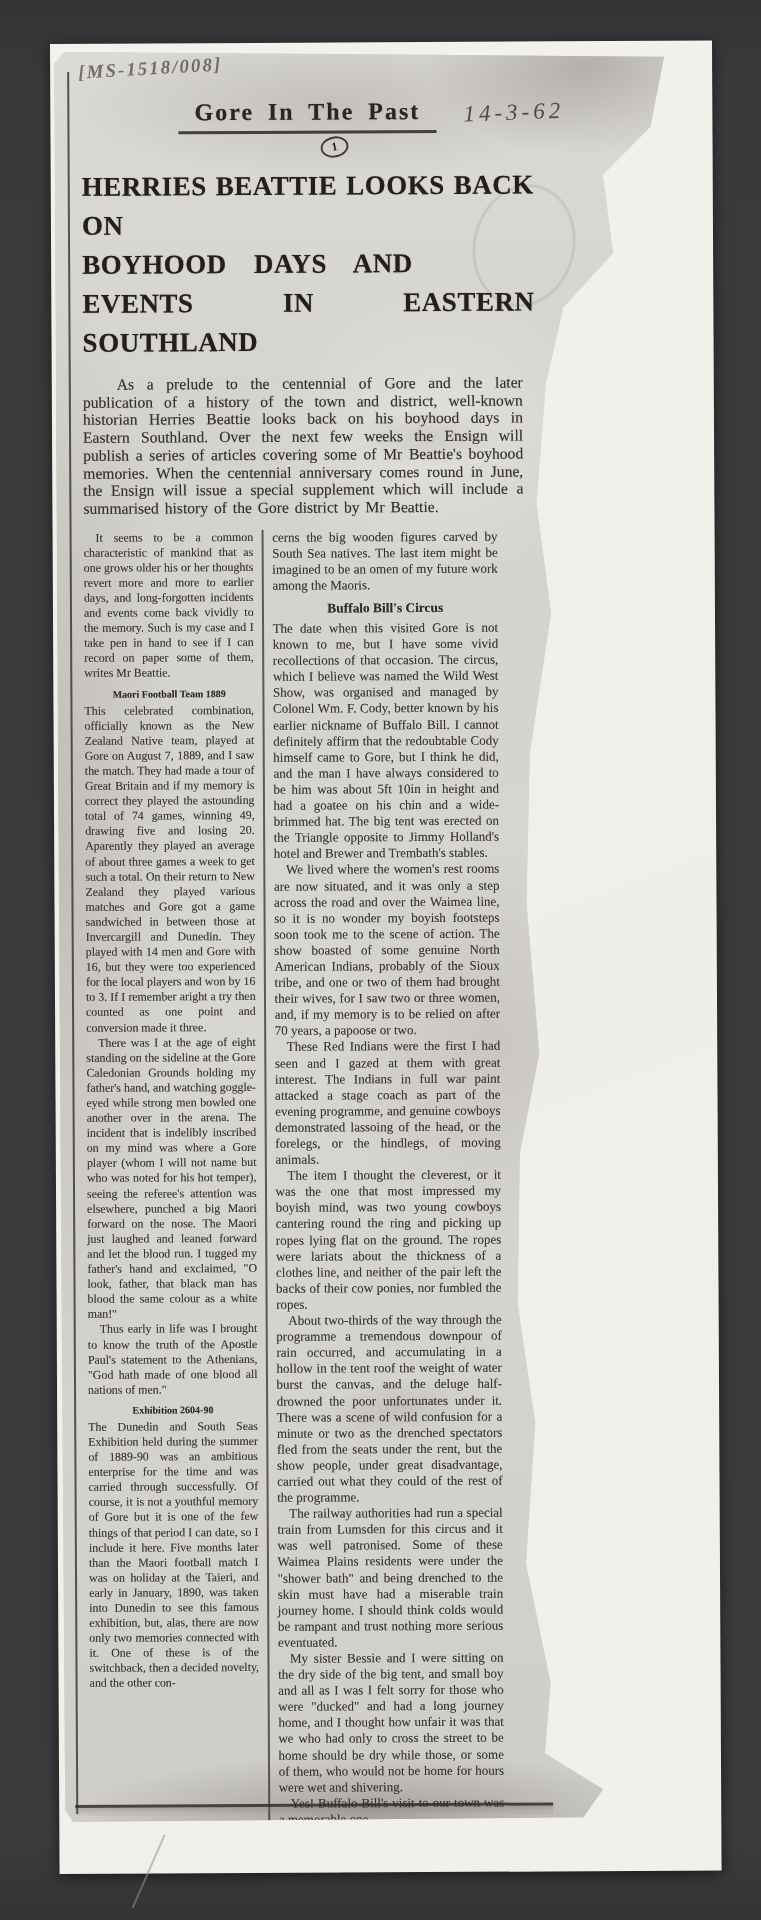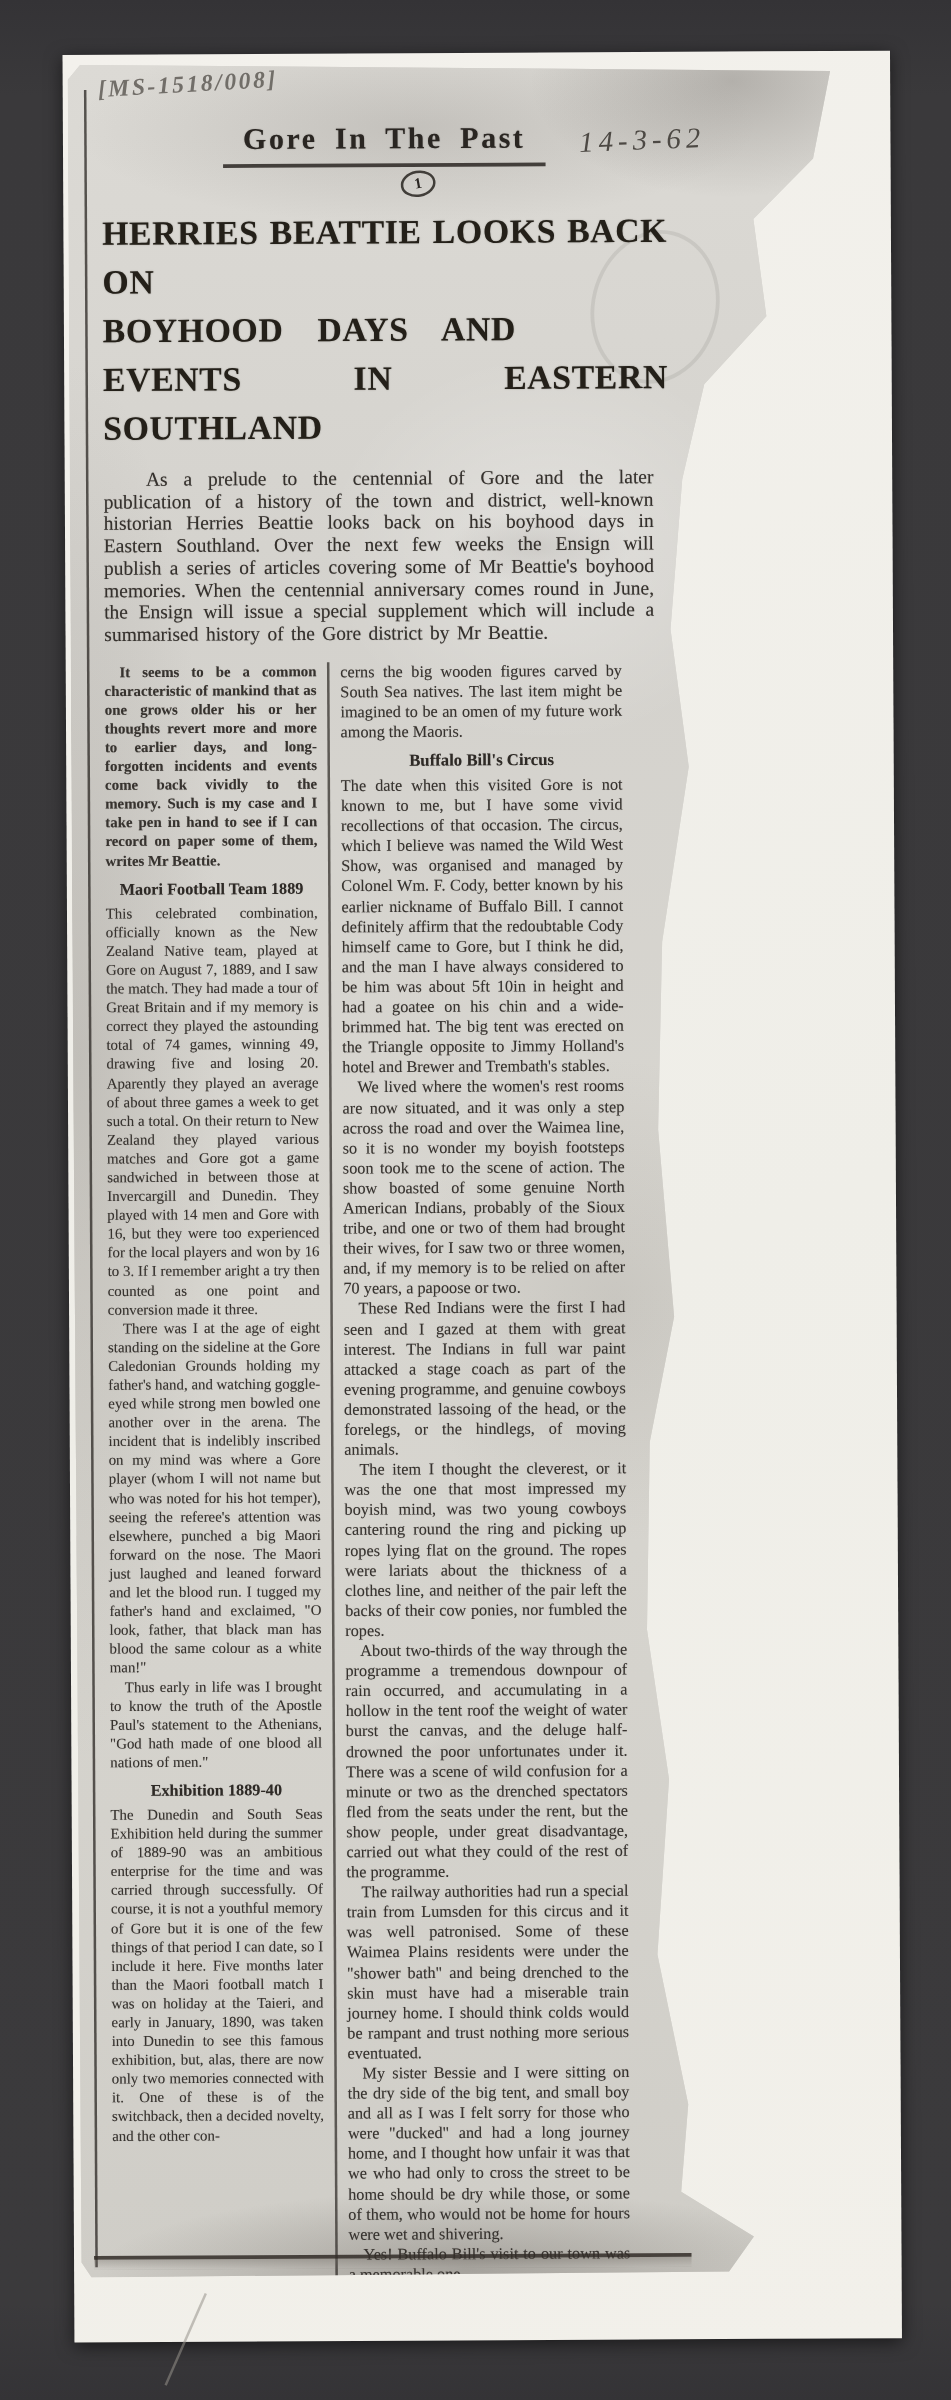--- a/index.html
+++ b/index.html
@@ -76,25 +76,25 @@
     text-shadow:0 0 0.7px rgba(53,49,45,0.45);word-spacing:2px;
   }
   .columns{display:flex;width:414px;margin-top:13px;color:#37332f;}
   .col{text-shadow:0 0 0.6px rgba(55,51,47,0.4);}
   .col-left{width:170px;padding-right:8px;}
   .col-right{width:226px;padding-left:9px;border-left:2px solid rgba(46,42,38,0.72);}
   .col p{margin:0;text-align:justify;text-indent:12px;}
   .col-left p{font-size:11.9px;line-height:15.1px;}
   .col-right p{font-size:13px;line-height:16.1px;}
   .col p.noindent{text-indent:0;}
-  .col p.lead{font-weight:bold;}
+  .col p.lead{font-weight:normal;}
   .col h3{
     margin:7px 0 4px 0;text-align:center;font-weight:bold;color:#2e2a26;
   }
-  .col-left h3{font-size:13px;}
+  .col-left h3{font-size:10px;}
   .col-right h3{font-size:13.4px;}
   .bottom-rule{
     position:absolute;left:12px;bottom:8px;width:478px;height:8px;
     border-top:3px solid rgba(50,45,40,0.85);
     background:linear-gradient(180deg,rgba(110,104,97,0.35),transparent);
   }
   .stamp-ghost{position:absolute;pointer-events:none;}
   .ghost-oval{
     width:96px;height:118px;border:3px solid rgba(108,103,97,0.14);border-radius:50%;
     transform:rotate(14deg);
@@ -136,21 +136,21 @@
         <p class="intro">As a prelude to the centennial of Gore and the later publication of a history of the town and district, well-known historian Herries Beattie looks back on his boyhood days in Eastern Southland. Over the next few weeks the Ensign will publish a series of articles covering some of Mr Beattie's boyhood memories. When the centennial anniversary comes round in June, the Ensign will issue a special supplement which will include a summarised history of the Gore district by Mr Beattie.</p>
 
         <div class="columns">
 
           <div class="col col-left">
             <p class="lead">It seems to be a common characteristic of mankind that as one grows older his or her thoughts revert more and more to earlier days, and long-forgotten incidents and events come back vividly to the memory. Such is my case and I take pen in hand to see if I can record on paper some of them, writes Mr Beattie.</p>
             <h3>Maori Football Team 1889</h3>
             <p class="noindent">This celebrated combination, officially known as the New Zealand Native team, played at Gore on August 7, 1889, and I saw the match. They had made a tour of Great Britain and if my memory is correct they played the astounding total of 74 games, winning 49, drawing five and losing 20. Aparently they played an average of about three games a week to get such a total. On their return to New Zealand they played various matches and Gore got a game sandwiched in between those at Invercargill and Dunedin. They played with 14 men and Gore with 16, but they were too experienced for the local players and won by 16 to 3. If I remember aright a try then counted as one point and conversion made it three.</p>
             <p>There was I at the age of eight standing on the sideline at the Gore Caledonian Grounds holding my father's hand, and watching goggle-eyed while strong men bowled one another over in the arena. The incident that is indelibly inscribed on my mind was where a Gore player (whom I will not name but who was noted for his hot temper), seeing the referee's attention was elsewhere, punched a big Maori forward on the nose. The Maori just laughed and leaned forward and let the blood run. I tugged my father's hand and exclaimed, "O look, father, that black man has blood the same colour as a white man!"</p>
             <p>Thus early in life was I brought to know the truth of the Apostle Paul's statement to the Athenians, "God hath made of one blood all nations of men."</p>
-            <h3>Exhibition 1889-40</h3>
+            <h3>Exhibition 2604-90</h3>
             <p class="noindent">The Dunedin and South Seas Exhibition held during the summer of 1889-90 was an ambitious enterprise for the time and was carried through successfully. Of course, it is not a youthful memory of Gore but it is one of the few things of that period I can date, so I include it here. Five months later than the Maori football match I was on holiday at the Taieri, and early in January, 1890, was taken into Dunedin to see this famous exhibition, but, alas, there are now only two memories connected with it. One of these is of the switchback, then a decided novelty, and the other con-</p>
           </div>
 
           <div class="col col-right">
             <p class="noindent">cerns the big wooden figures carved by South Sea natives. The last item might be imagined to be an omen of my future work among the Maoris.</p>
             <h3>Buffalo Bill's Circus</h3>
             <p class="noindent">The date when this visited Gore is not known to me, but I have some vivid recollections of that occasion. The circus, which I believe was named the Wild West Show, was organised and managed by Colonel Wm. F. Cody, better known by his earlier nickname of Buffalo Bill. I cannot definitely affirm that the redoubtable Cody himself came to Gore, but I think he did, and the man I have always considered to be him was about 5ft 10in in height and had a goatee on his chin and a wide-brimmed hat. The big tent was erected on the Triangle opposite to Jimmy Holland's hotel and Brewer and Trembath's stables.</p>
             <p>We lived where the women's rest rooms are now situated, and it was only a step across the road and over the Waimea line, so it is no wonder my boyish footsteps soon took me to the scene of action. The show boasted of some genuine North American Indians, probably of the Sioux tribe, and one or two of them had brought their wives, for I saw two or three women, and, if my memory is to be relied on after 70 years, a papoose or two.</p>
             <p>These Red Indians were the first I had seen and I gazed at them with great interest. The Indians in full war paint attacked a stage coach as part of the evening programme, and genuine cowboys demonstrated lassoing of the head, or the forelegs, or the hindlegs, of moving animals.</p>
             <p>The item I thought the cleverest, or it was the one that most impressed my boyish mind, was two young cowboys cantering round the ring and picking up ropes lying flat on the ground. The ropes were lariats about the thickness of a clothes line, and neither of the pair left the backs of their cow ponies, nor fumbled the ropes.</p>

